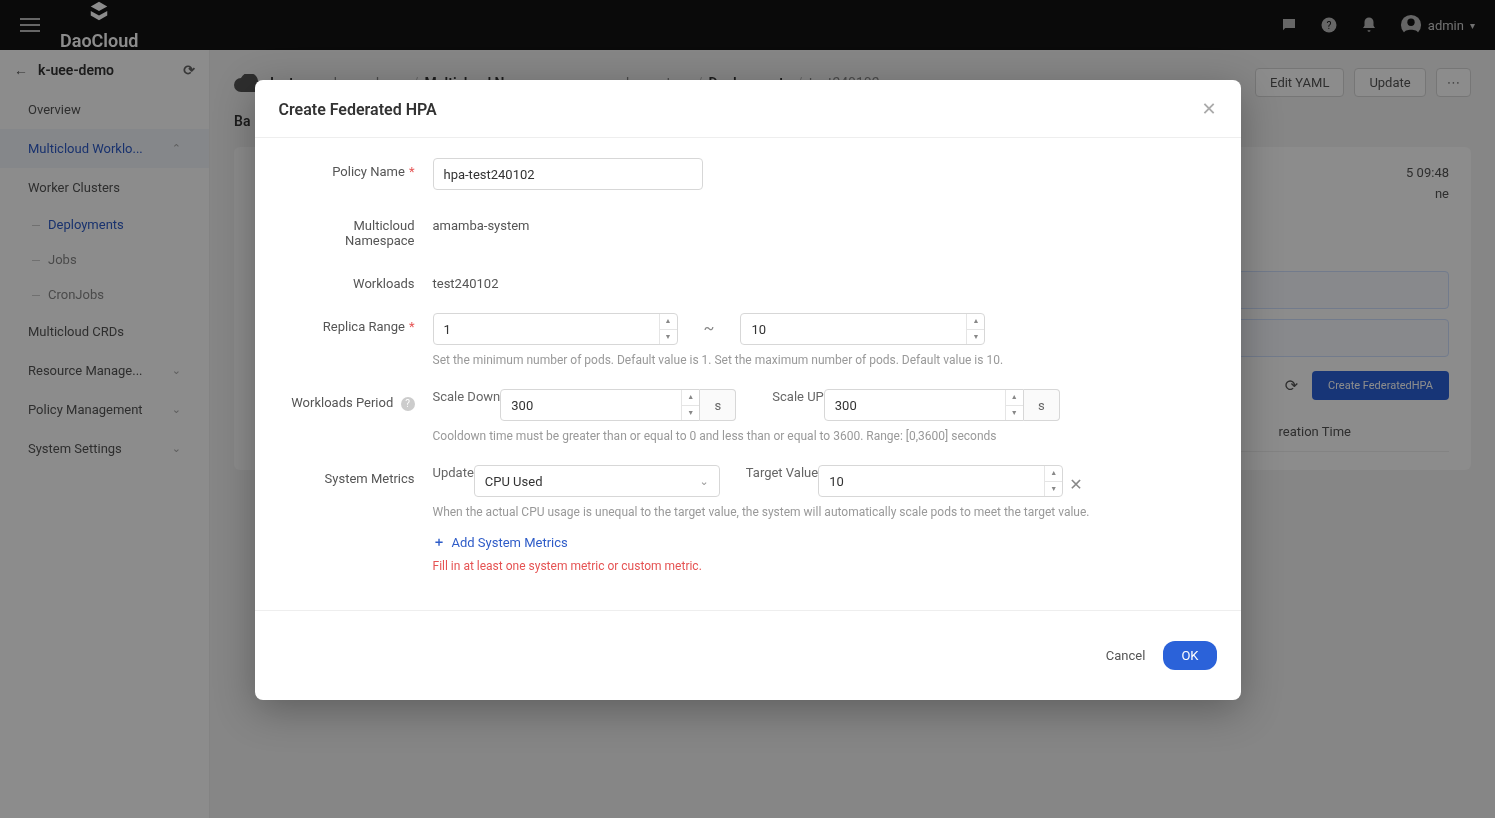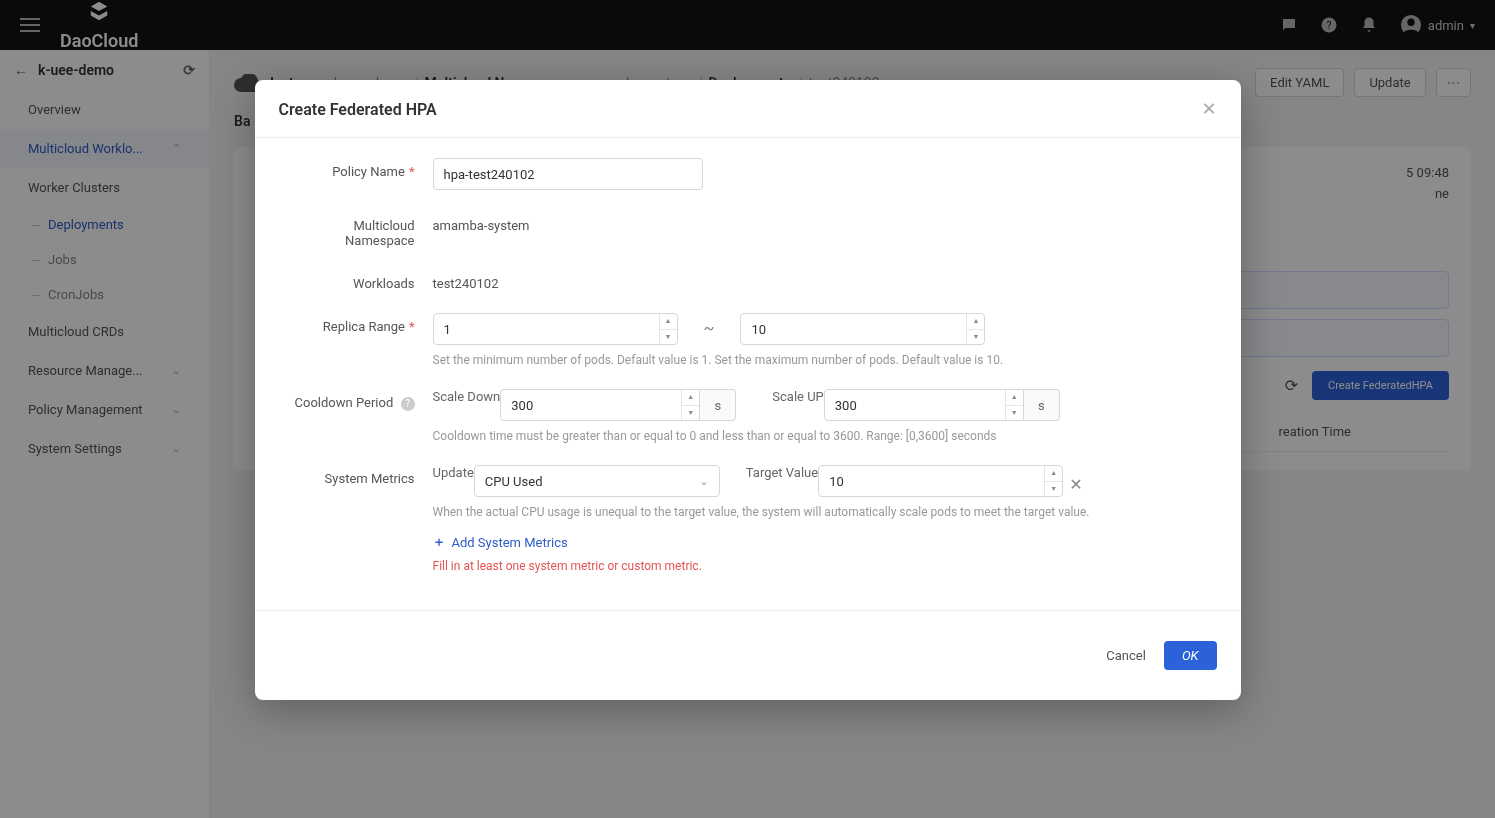--- a/index.html
+++ b/index.html
@@ -71,21 +71,21 @@
 .tilde { padding:6px 6px 0; color:#888; }
 .helper { font-size:12px; color:#999; margin-top:8px; }
 .helper.err { color:#e55353; }
 .select-box { width:246px; height:32px; border:1px solid #d7d7d7; border-radius:4px; padding:7px 10px; display:flex; align-items:center; justify-content:space-between; font-size:13px; color:#333; cursor:pointer; }
 .remove-x { color:#888; cursor:pointer; padding-top:6px; margin-left:6px; }
 .add-link { color:#2e5cc8; font-size:13px; display:inline-flex; align-items:center; gap:6px; margin-top:14px; cursor:pointer; }
 .q-icon { display:inline-flex; width:14px; height:14px; border-radius:50%; background:#ccc; color:#fff; font-size:10px; align-items:center; justify-content:center; margin-left:4px; }
 
 .modal-footer { padding:30px 24px; border-top:1px solid #eee; display:flex; justify-content:flex-end; gap:18px; align-items:center; }
 .btn-text { background:none; border:none; color:#555; font-size:13px; cursor:pointer; }
-.btn-ok { background:#2b62d9; color:#fff; border:none; padding:7px 18px; border-radius:4px; font-size:13px; cursor:pointer;font-style:italic; }
+.btn-ok { background:#2b62d9; color:#fff; border:none; padding:7px 18px; border-radius:12px; font-size:13px; cursor:pointer; }
 
 svg { display:block; }
 </style>
 </head>
 <body>
 
 <div class="topbar">
   <span class="menu-icon">
     <svg width="20" height="14" viewBox="0 0 20 14">
         <path d="M0 1h20M0 7h20M0 13h20" stroke="#bbb" stroke-width="2"></path>
@@ -256,21 +256,21 @@
                   <span>▼</span>
                 </div>
             </div>
           </div>
           <div class="helper">Set the minimum number of pods. Default value is 1. Set the maximum number of pods. Default value is 10.</div>
         </div>
       </div>
 
       <div class="form-row">
         <div class="form-label">
-          <span>Cooldown Period</span>
+          <span>Workloads Period</span>
           <span class="q-icon">?</span>
         </div>
         <div class="form-content">
           <div class="sub-cols">
             <div class="sub-col">
               <span class="sub-label">Scale Down</span>
               <div style="display:flex;">
                 <div class="num-input-wrap">
                   <input class="num-input sm" value="300" style="">
                   <div class="spinner">

